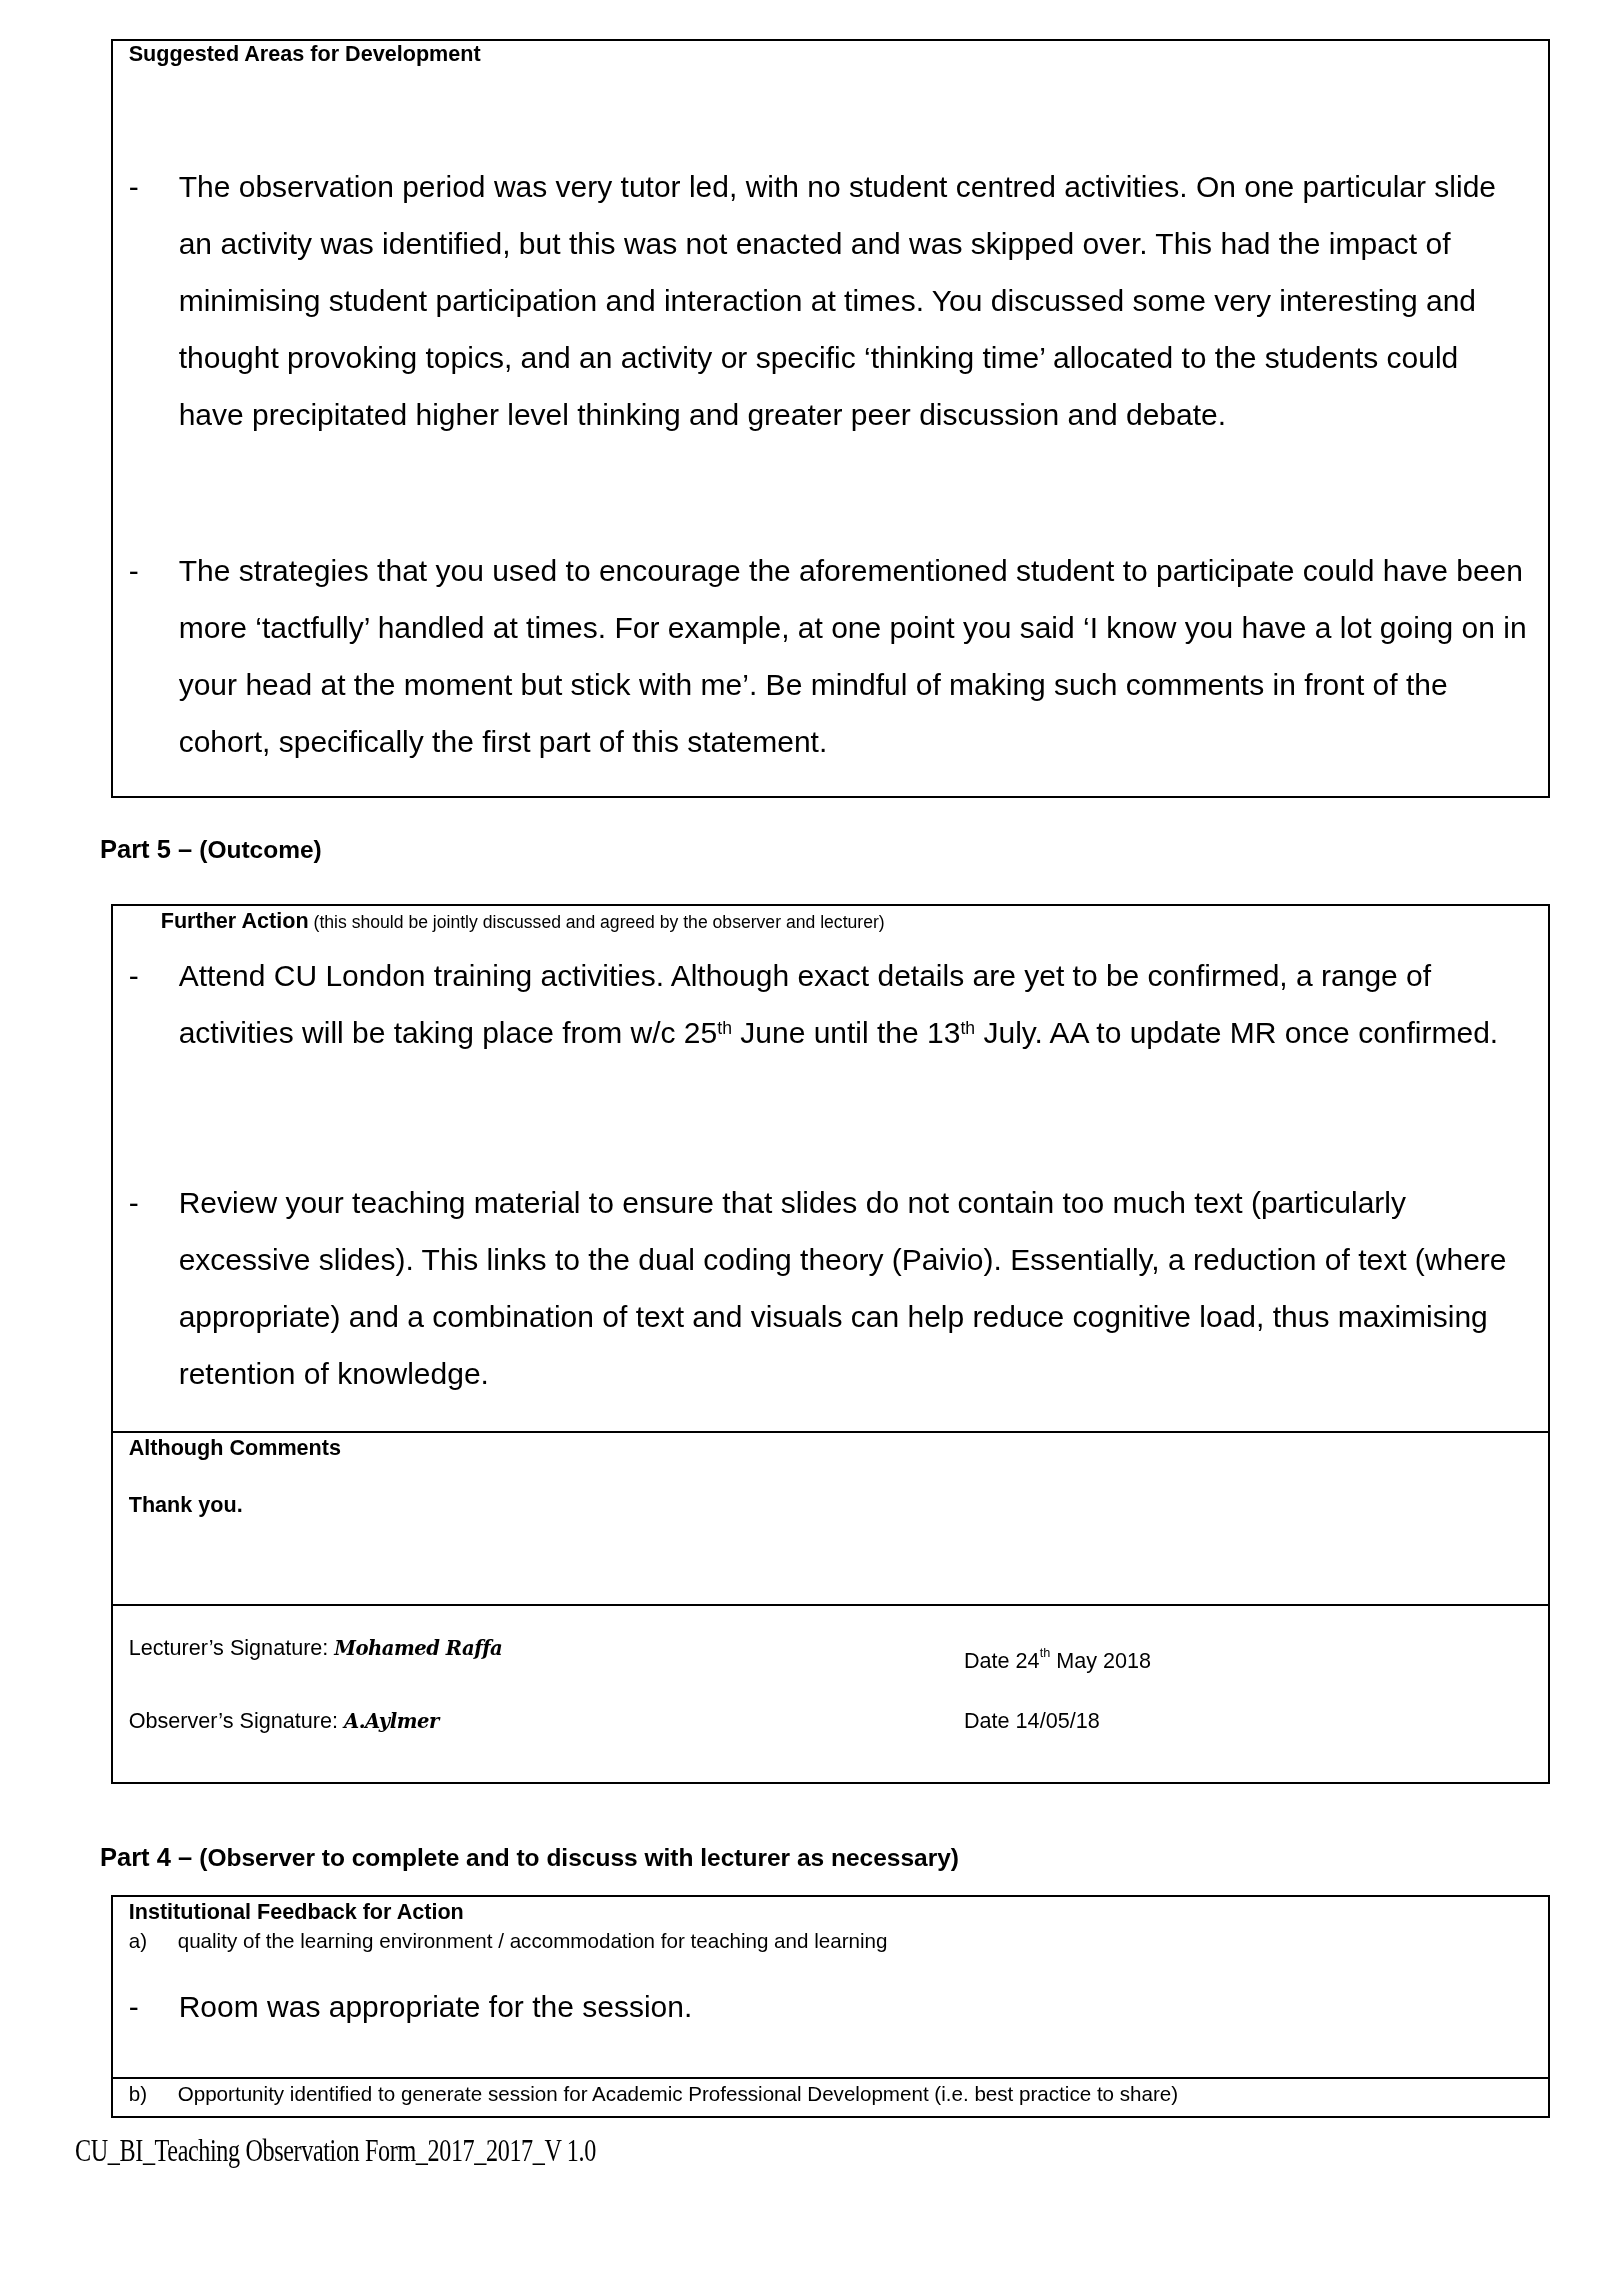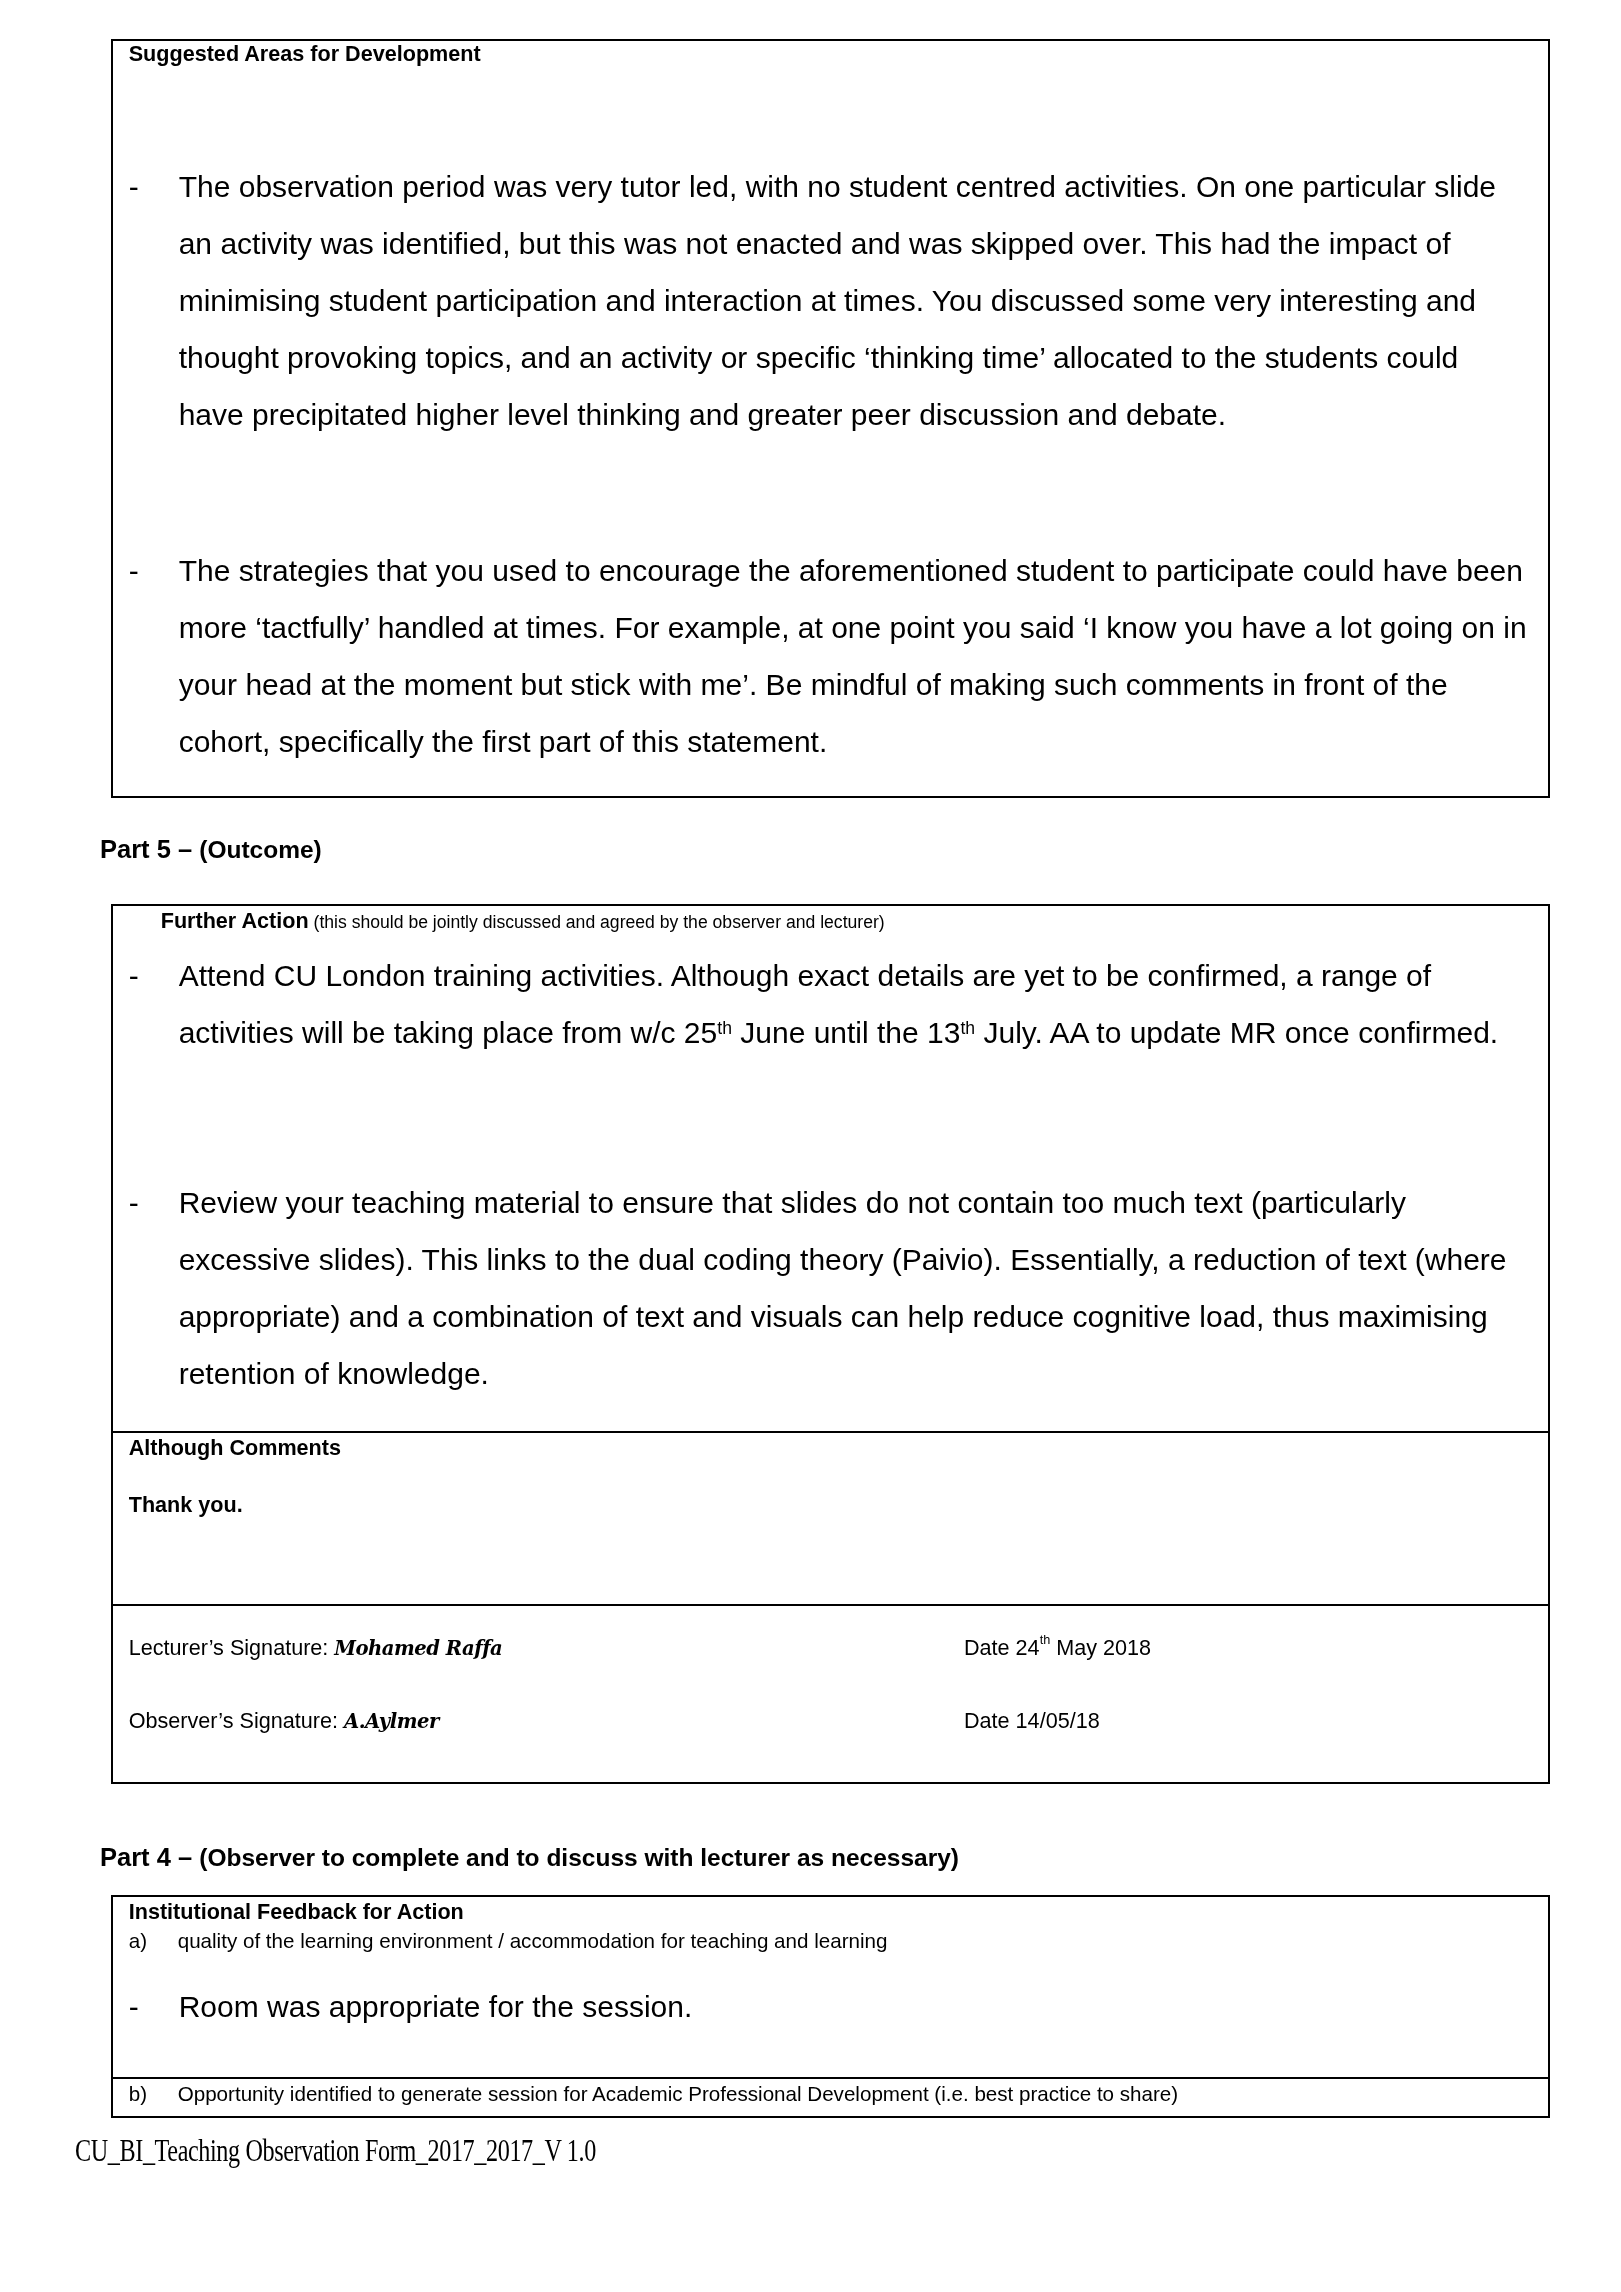--- a/index.html
+++ b/index.html
@@ -62,21 +62,21 @@
 
   <div class="cell divider" style="top:525px; height:173px;">
     <div class="label" style="top:2px;">Although Comments</div>
     <div class="label" style="top:59px;">Thank you.</div>
   </div>
 
   <div class="cell divider" style="top:698px; height:194px;">
     <div class="sigrow" style="top:29px;">
       <span>Lecturer’s Signature:  </span><span class="sigscript">Mohamed Raffa</span>
     </div>
-    <div class="daterow" style="top:29px; left:851px;text-align:right;">
+    <div class="daterow" style="top:42px; left:851px;text-align:right;">
       <span>Date 24</span><sup>th</sup><span> May 2018</span>
     </div>
 
     <div class="sigrow" style="top:102px;">
       <span>Observer’s Signature: </span><span class="sigscript">A.Aylmer</span>
     </div>
     <div class="daterow" style="top:102px; left:851px;">Date 14/05/18</div>
   </div>
 </div>
 

